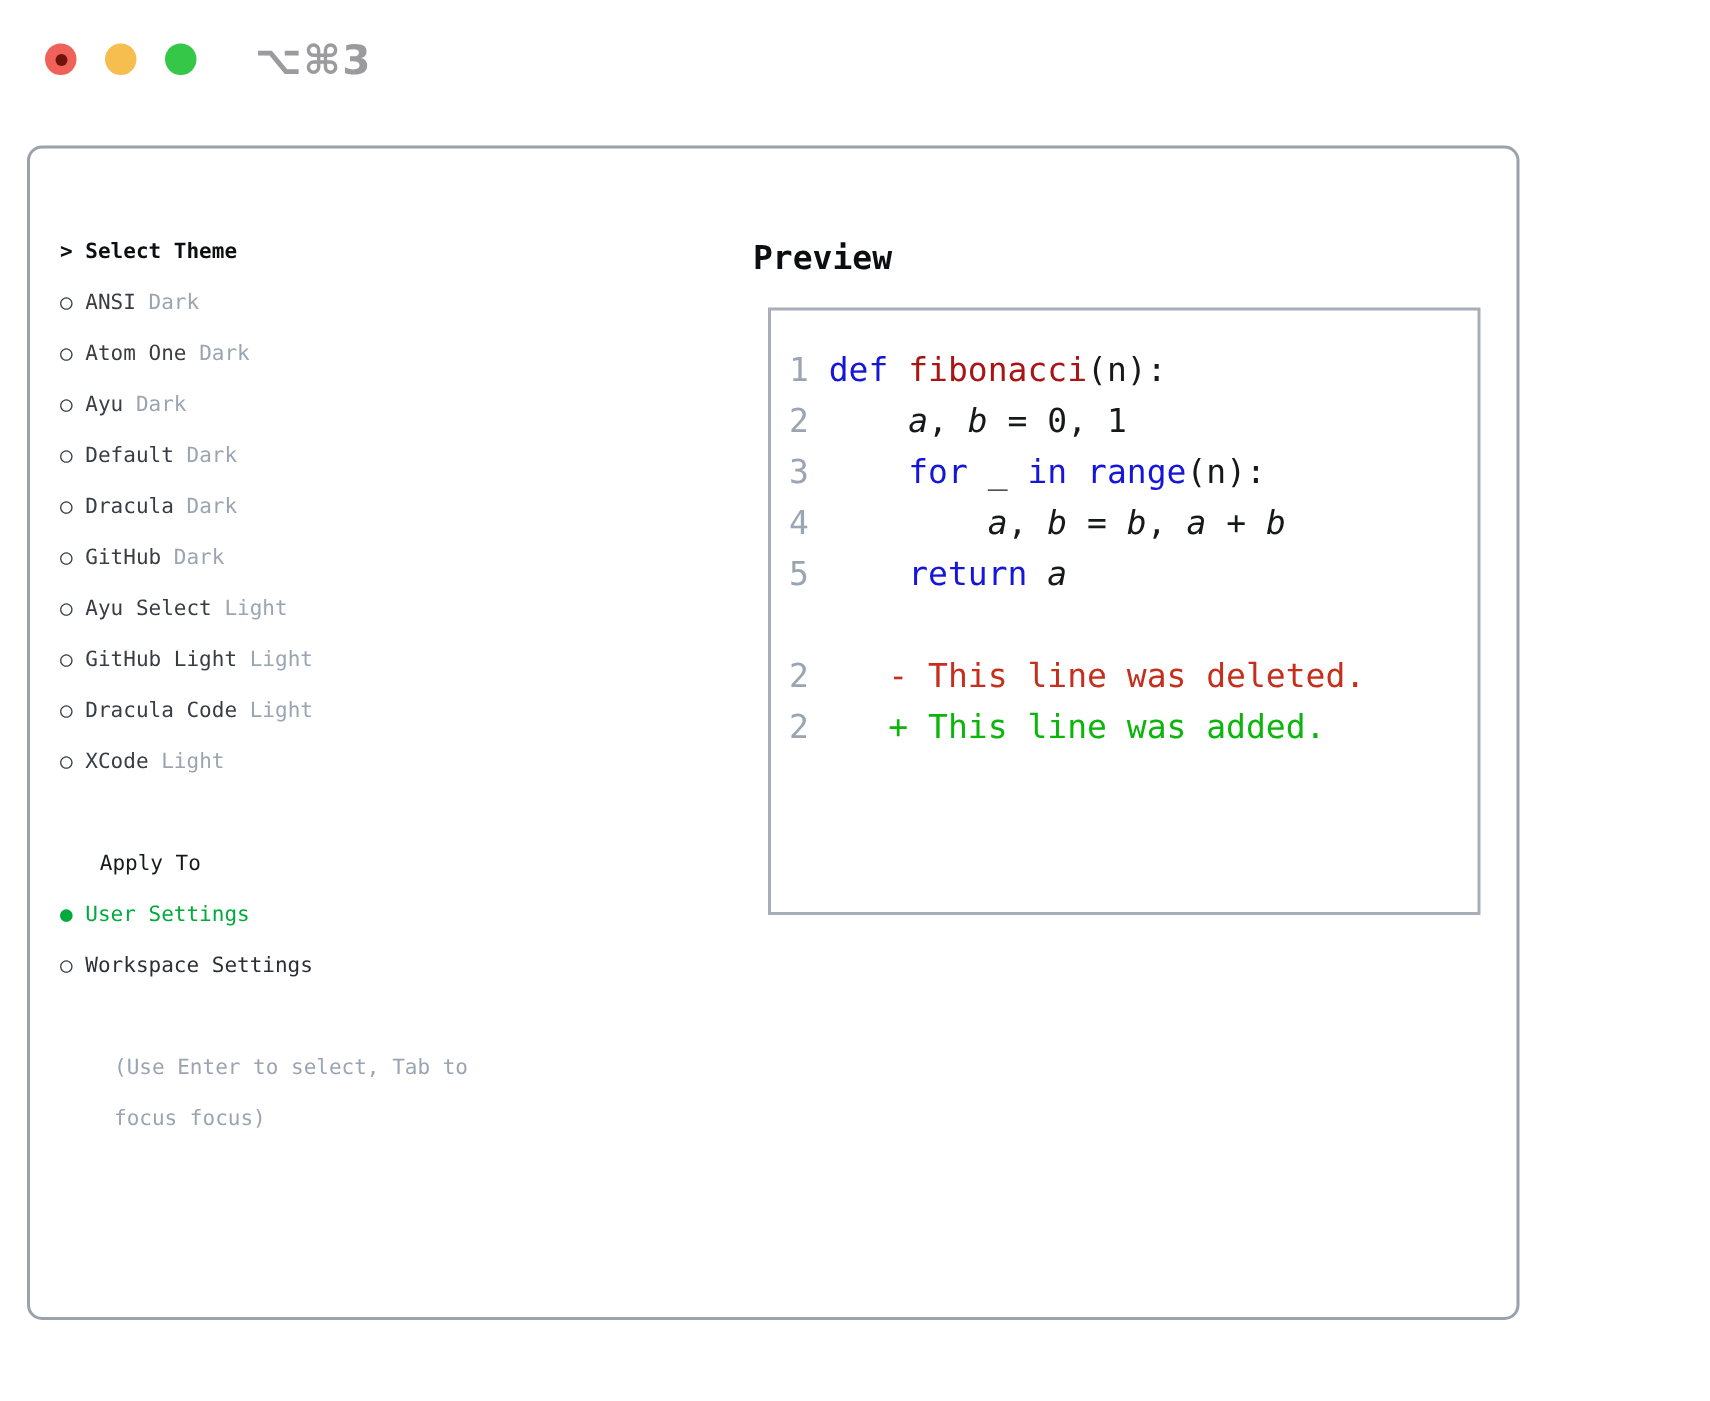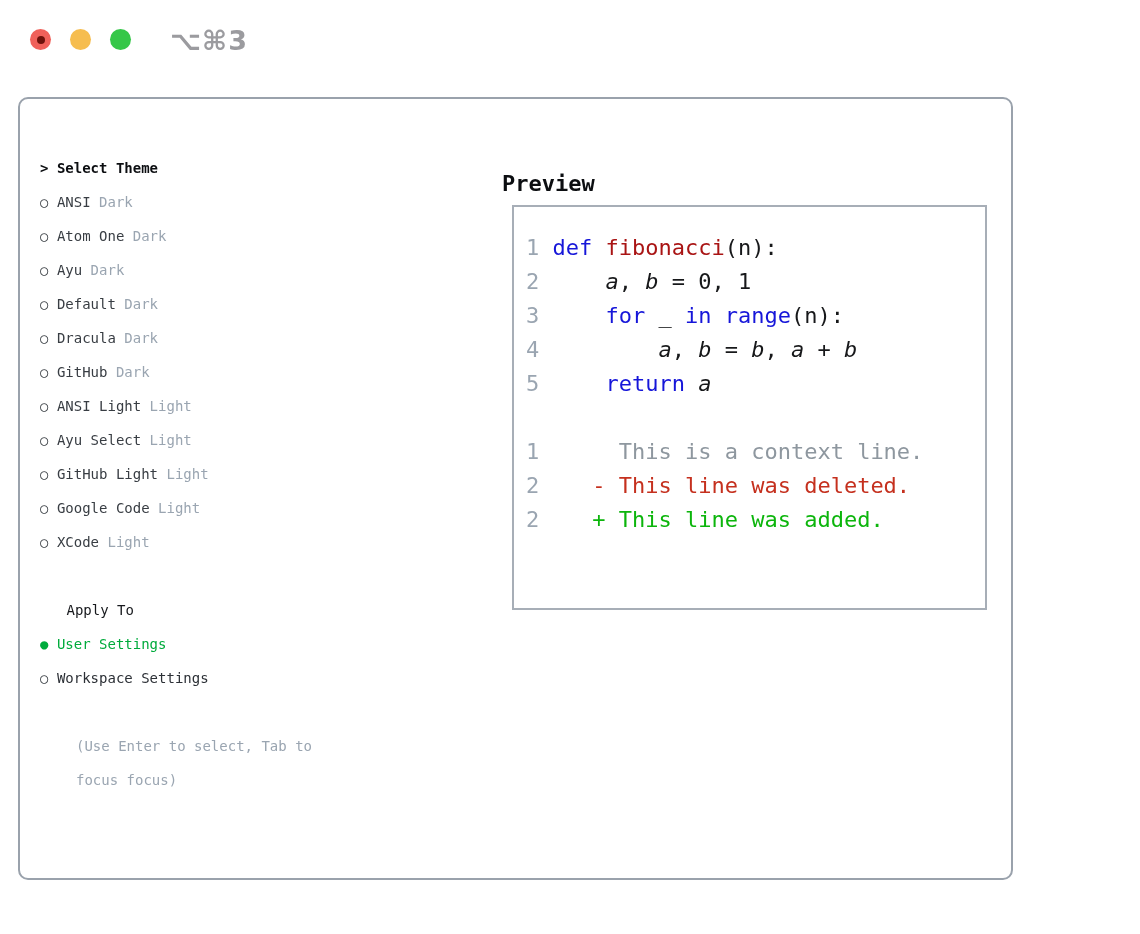--- a/index.html
+++ b/index.html
@@ -33,21 +33,21 @@
   .theme-item.selected .radio,
   .theme-item.selected .item-name{color:var(--accent-green,#00ab3c);}
   .apply-header{padding-left:26.5px;color:#17191d;}
   .apply-option{color:#2c3036;}
   .apply-option .radio{color:#3d4247;}
   .apply-option.selected .radio,
   .apply-option.selected .item-name{color:var(--accent-green,#00ab3c);}
   .help{color:var(--muted-gray,#9aa5b1);margin-left:36px;}
   
   .preview-title{
-    position:absolute;left:482px;top:68px;line-height:34px;
+    position:absolute;left:482px;top:57px;line-height:34px;
     font-size:22px;font-weight:bold;color:#0c0e11;
   }
   .preview-box{
     position:absolute;left:492px;top:106px;width:475px;height:405px;
     box-sizing:border-box;border:2px solid #a7aeb7;background:#ffffff;
     padding:24px 0 0 12px;overflow:hidden;
   }
   .pline{min-height:34px;height:34px;line-height:34px;font-size:22px;white-space:pre;}
   .num{color:var(--muted-gray,#9aa5b1);}
   .kw{color:var(--keyword-blue,#1616d9);}
@@ -74,24 +74,23 @@
   <div class="panel">
     <div class="left-col">
       <div class="row header-row"><span class="cursor">&gt;</span><span> </span><span>Select Theme</span></div>
       <div id="theme-items">
           <div class="row theme-item"><span class="radio">○</span> <span class="item-name">ANSI</span> <span class="variant">Dark</span></div>
           <div class="row theme-item"><span class="radio">○</span> <span class="item-name">Atom One</span> <span class="variant">Dark</span></div>
           <div class="row theme-item"><span class="radio">○</span> <span class="item-name">Ayu</span> <span class="variant">Dark</span></div>
           <div class="row theme-item"><span class="radio">○</span> <span class="item-name">Default</span> <span class="variant">Dark</span></div>
           <div class="row theme-item"><span class="radio">○</span> <span class="item-name">Dracula</span> <span class="variant">Dark</span></div>
           <div class="row theme-item"><span class="radio">○</span> <span class="item-name">GitHub</span> <span class="variant">Dark</span></div>
-          <div class="row theme-item"><span class="radio">○</span> <span class="item-name">ANSI Light</span> <span class="variant">Light</span></div>
           <div class="row theme-item"><span class="radio">○</span> <span class="item-name">Ayu Select</span> <span class="variant">Light</span></div>
           <div class="row theme-item"><span class="radio">○</span> <span class="item-name">GitHub Light</span> <span class="variant">Light</span></div>
-          <div class="row theme-item"><span class="radio">○</span> <span class="item-name">Google Code</span> <span class="variant">Light</span></div>
+          <div class="row theme-item"><span class="radio">○</span> <span class="item-name">Dracula Code</span> <span class="variant">Light</span></div>
           <div class="row theme-item"><span class="radio">○</span> <span class="item-name">XCode</span> <span class="variant">Light</span></div>
         </div>
       <div class="row blank"></div>
       <div class="row apply-header"><span>Apply To</span></div>
       <div id="apply-options">
           <div class="row apply-option selected"><span class="radio">●</span> <span class="item-name">User Settings</span></div>
           <div class="row apply-option"><span class="radio">○</span> <span class="item-name">Workspace Settings</span></div>
         </div>
       <div class="row blank"></div>
       <div class="row help">(Use Enter to select, Tab to</div>
@@ -99,18 +98,17 @@
     </div>
 
     <div class="preview-title">Preview</div>
     <div class="preview-box" id="preview-box">
         <div class="pline"><span class="num">1</span><span class="plain"> </span><span class="kw">def</span><span class="plain"> </span><span class="fn">fibonacci</span><span class="plain">(n):</span></div>
         <div class="pline"><span class="num">2</span><span class="plain">     </span><span class="var">a</span><span class="plain">, </span><span class="var">b</span><span class="plain"> = 0, 1</span></div>
         <div class="pline"><span class="num">3</span><span class="plain">     </span><span class="kw">for</span><span class="plain"> _ </span><span class="kw">in</span><span class="plain"> </span><span class="kw">range</span><span class="plain">(n):</span></div>
         <div class="pline"><span class="num">4</span><span class="plain">         </span><span class="var">a</span><span class="plain">, </span><span class="var">b</span><span class="plain"> = </span><span class="var">b</span><span class="plain">, </span><span class="var">a</span><span class="plain"> + </span><span class="var">b</span></div>
         <div class="pline"><span class="num">5</span><span class="plain">     </span><span class="kw">return</span><span class="plain"> </span><span class="var">a</span></div>
         <div class="pline"></div>
-        <div class="pline"><span class="num">1</span><span class="ctx">      This is a context line.</span></div>
         <div class="pline"><span class="num">2</span><span class="del">    - This line was deleted.</span></div>
         <div class="pline"><span class="num">2</span><span class="add">    + This line was added.</span></div>
       </div>
   </div>
 </div>
 
 </body></html>

